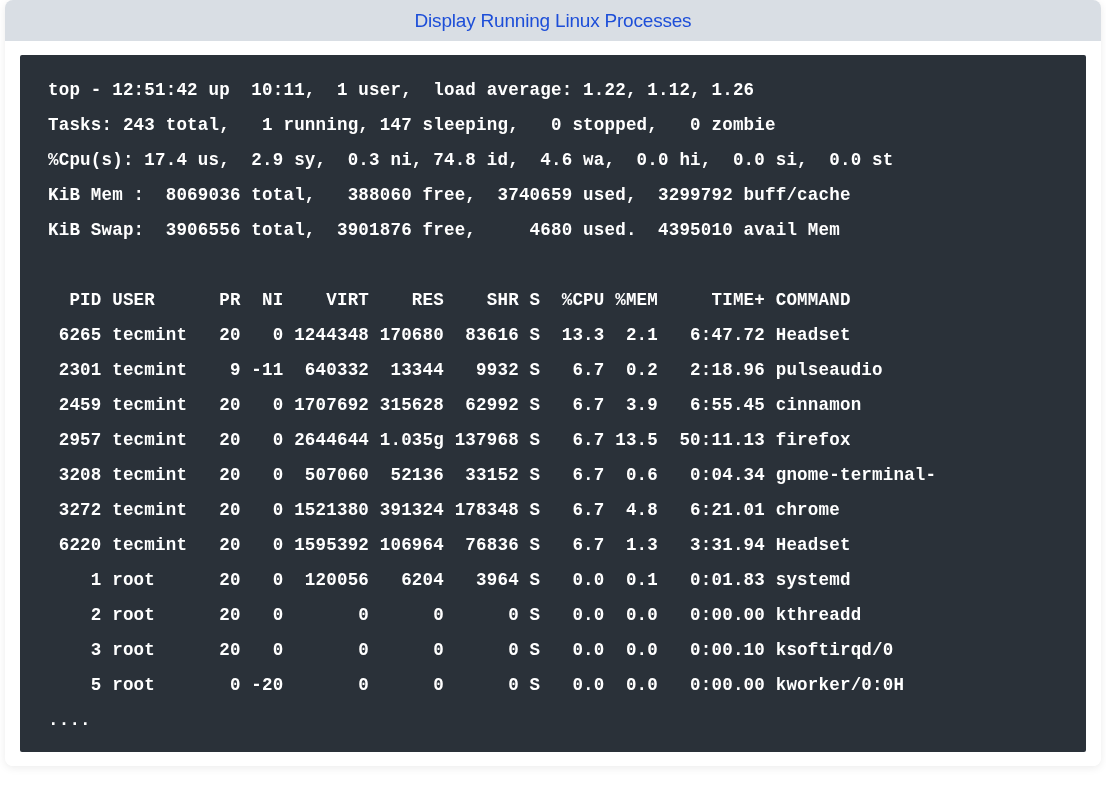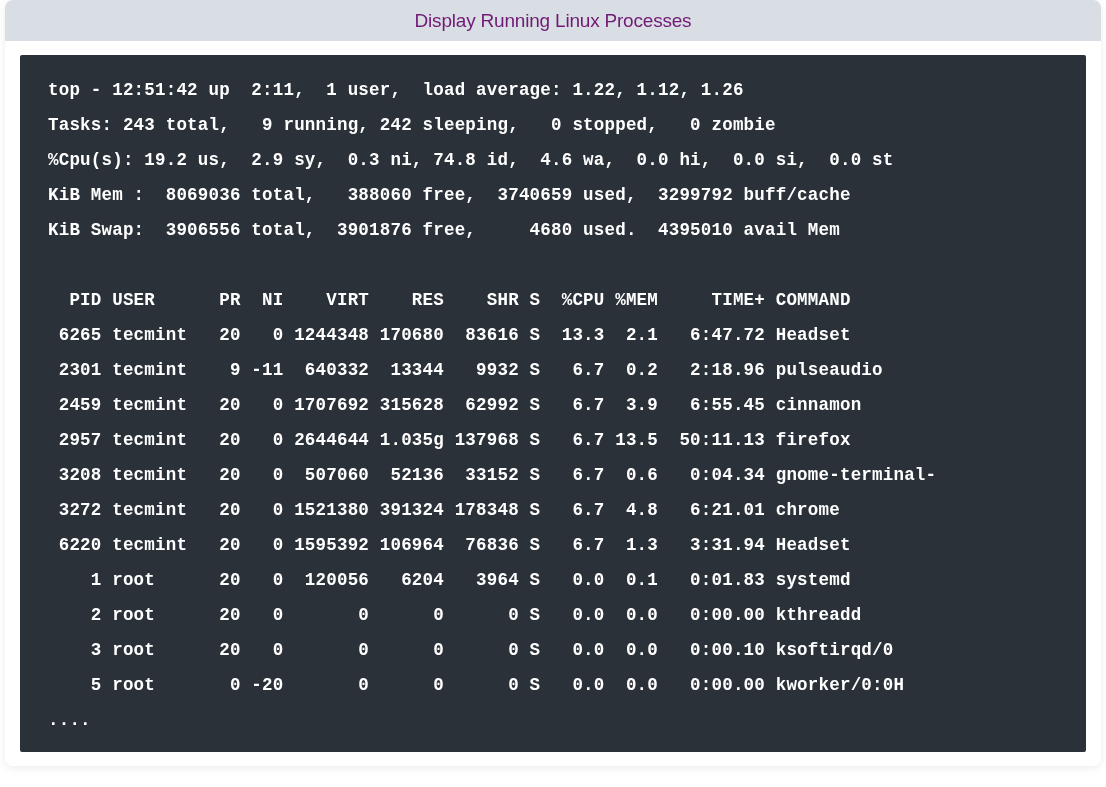--- a/index.html
+++ b/index.html
@@ -21,21 +21,21 @@
       overflow: hidden;
       box-shadow: 0 2px 8px rgba(0,0,0,0.08);
     }
     .card-header {
       background: #d9dee4;
       padding: 10px 0 9px 0;
       text-align: center;
     }
     .card-title {
       font-size: 19px;
-      color: #701a75;
+      color: #1d4ed8;
       font-weight: 400;
       letter-spacing: -0.2px;
     }
     .card-body {
       padding: 14px 15px;
       background: #ffffff;
     }
     .terminal-wrap {
       overflow-x: scroll;
       border-radius: 2px;
@@ -69,23 +69,23 @@
   </style>
 </head>
 <body>
 
 <div class="card">
   <div class="card-header">
     <span class="card-title">Display Running Linux Processes</span>
   </div>
   <div class="card-body">
     <div class="terminal-wrap">
-      <div class="terminal"><span>top - 12:51:42 up  2:11,  1 user,  load average: 1.22, 1.12, 1.26</span>
-<span>Tasks: 243 total,   9 running, 242 sleeping,   0 stopped,   0 zombie</span>
-<span>%Cpu(s): 19.2 us,  2.9 sy,  0.3 ni, 74.8 id,  4.6 wa,  0.0 hi,  0.0 si,  0.0 st</span>
+      <div class="terminal"><span>top - 12:51:42 up  10:11,  1 user,  load average: 1.22, 1.12, 1.26</span>
+<span>Tasks: 243 total,   1 running, 147 sleeping,   0 stopped,   0 zombie</span>
+<span>%Cpu(s): 17.4 us,  2.9 sy,  0.3 ni, 74.8 id,  4.6 wa,  0.0 hi,  0.0 si,  0.0 st</span>
 <span>KiB Mem :  8069036 total,   388060 free,  3740659 used,  3299792 buff/cache</span>
 <span>KiB Swap:  3906556 total,  3901876 free,     4680 used.  4395010 avail Mem</span>
 
 <span>  PID USER      PR  NI    VIRT    RES    SHR S  %CPU %MEM     TIME+ COMMAND</span>
 <span id="process-rows"> 6265 tecmint   20   0 1244348 170680  83616 S  13.3  2.1   6:47.72 Headset
  2301 tecmint    9 -11  640332  13344   9932 S   6.7  0.2   2:18.96 pulseaudio
  2459 tecmint   20   0 1707692 315628  62992 S   6.7  3.9   6:55.45 cinnamon
  2957 tecmint   20   0 2644644 1.035g 137968 S   6.7 13.5  50:11.13 firefox
  3208 tecmint   20   0  507060  52136  33152 S   6.7  0.6   0:04.34 gnome-terminal-
  3272 tecmint   20   0 1521380 391324 178348 S   6.7  4.8   6:21.01 chrome

